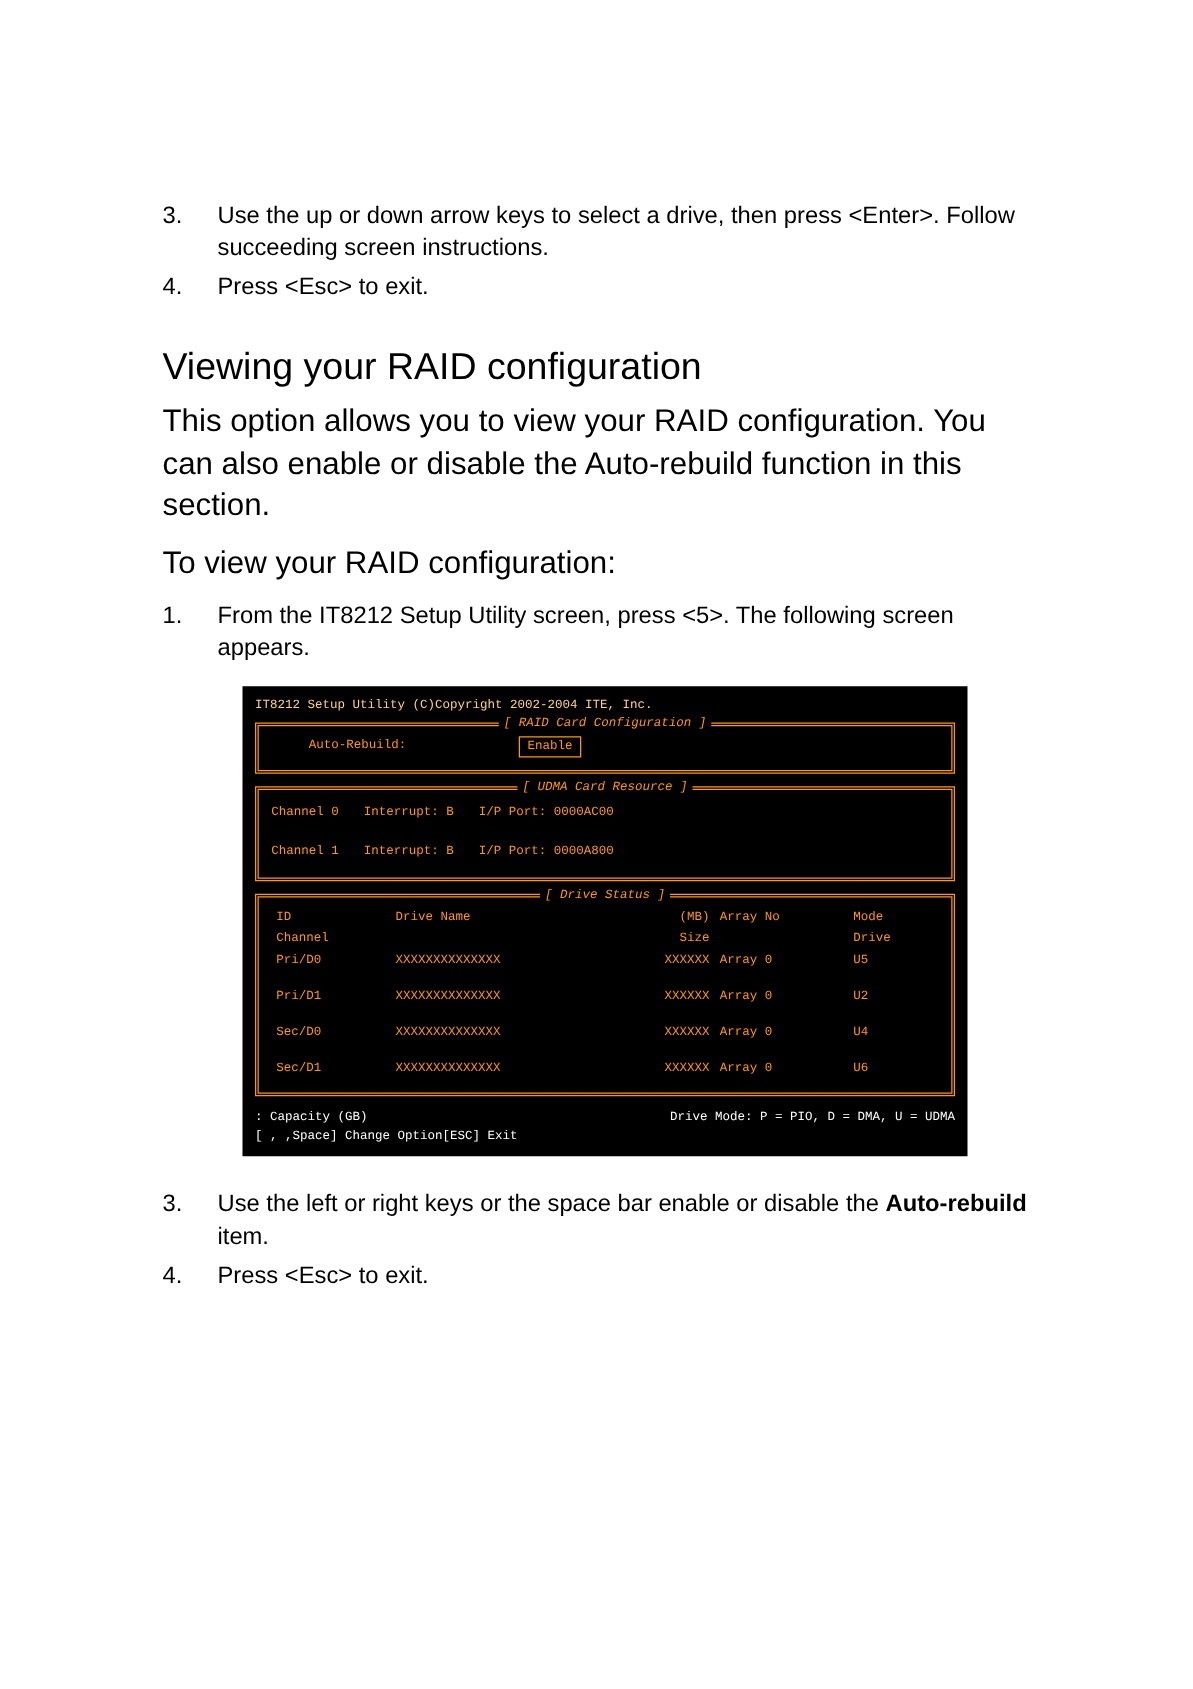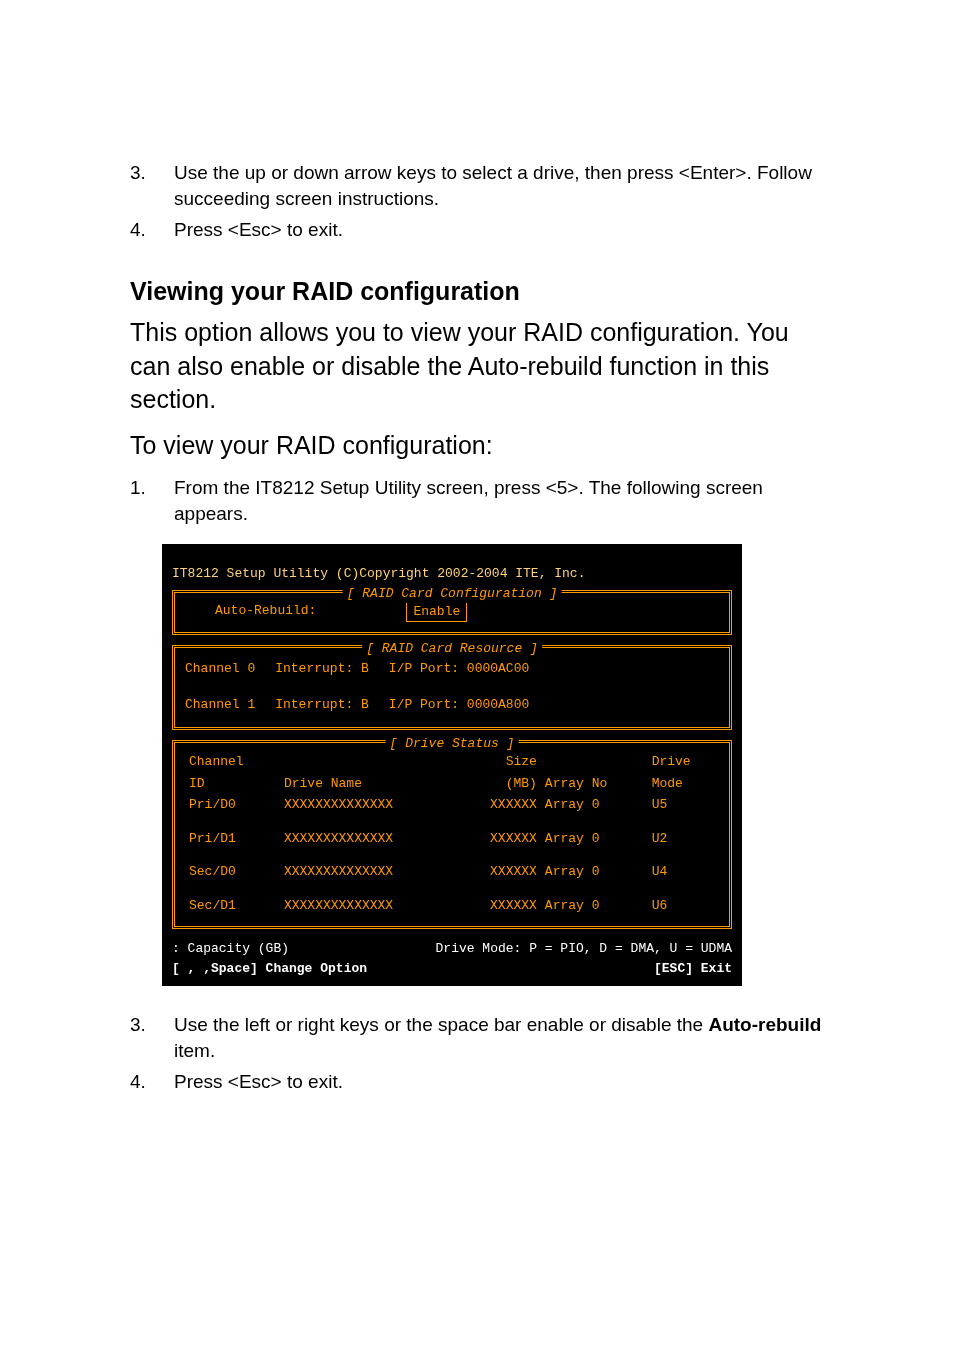--- a/index.html
+++ b/index.html
@@ -26,41 +26,41 @@
     display: flex;
     gap: 24px;
     margin-bottom: 6px;
     font-size: 19px;
     line-height: 1.35;
   }
   ol.body-list > li .num {
     min-width: 20px;
   }
   h2.section-heading {
-    font-size: 25px;
-    font-weight: bold;
+    font-size: 30px;
+    font-weight: normal;
     margin: 34px 0 10px 0;
     letter-spacing: 0px;
   }
   p.body-text {
     font-size: 25px;
     line-height: 1.35;
     margin: 0 0 12px 0;
   }
   .bold { font-weight: bold; }
 
   
   .term {
-    margin: 18px 0 26px 32px;
+    margin: 18px 0 26px 64px;
     width: 560px;
     background: #000;
     color: #ff9900;
     font-family: "Courier New", Courier, monospace;
-    font-size: 13px;
-    padding: 20px 10px 8px 10px;
+    font-size: 10px;
+    padding: 8px 10px 8px 10px;
     line-height: 1.5;
   }
   .term .title-line {
     color: #ffd27a;
     margin-bottom: 6px;
   }
   .term .dbl-box {
     border: 3px double #ff9900;
     position: relative;
     margin: 6px 0 10px 0;
@@ -106,23 +106,21 @@
   }
   .term table th.right, .term table td.right { text-align: right; }
   .term .footer-row {
     display: flex;
     justify-content: space-between;
     color: #fff;
     margin-top: 2px;
   }
   .term .footer-row2 {
     display: flex;
-    justify-content: space-between;
     color: #fff;
-    font-weight: bold;
   }
   .term .spacer { height: 10px; }
 
   
   .page-footer {
     position: absolute;
     left: 130px;
     right: 130px;
     bottom: 46px;
   }
@@ -170,53 +168,53 @@
 
     <div class="dbl-box">
       <span class="box-title">[ RAID Card Configuration ]</span>
       <div class="auto-rebuild">
         <span>Auto-Rebuild:</span>
         <span class="enable-box">Enable</span>
       </div>
     </div>
 
     <div class="dbl-box">
-      <span class="box-title">[ RAID Card Resource ]</span>
+      <span class="box-title">[ UDMA Card Resource ]</span>
       <div class="resource-row">
         <span>Channel 0</span>
         <span>Interrupt: B</span>
         <span>I/P Port: 0000AC00</span>
       </div>
       <div class="spacer"></div>
       <div class="resource-row">
         <span>Channel 1</span>
         <span>Interrupt: B</span>
         <span>I/P Port: 0000A800</span>
       </div>
     </div>
 
     <div class="dbl-box">
       <span class="box-title">[ Drive Status ]</span>
       <table>
         <tbody>
             <tr>
+          <th>ID</th>
+          <th>Drive Name</th>
+          <th class="right">(MB)</th>
+          <th>Array No</th>
+          <th>Mode</th>
+        </tr>
+        <tr>
           <th>Channel</th>
           <th></th>
           <th class="right">Size</th>
           <th></th>
           <th>Drive</th>
         </tr>
         <tr>
-          <th>ID</th>
-          <th>Drive Name</th>
-          <th class="right">(MB)</th>
-          <th>Array No</th>
-          <th>Mode</th>
-        </tr>
-        <tr>
           <td>Pri/D0</td>
           <td>XXXXXXXXXXXXXX</td>
           <td class="right">XXXXXX</td>
           <td>Array 0</td>
           <td>U5</td>
         </tr>
         <tr>
               <td colspan="5" class="spacer"></td>
             </tr>
         <tr>

